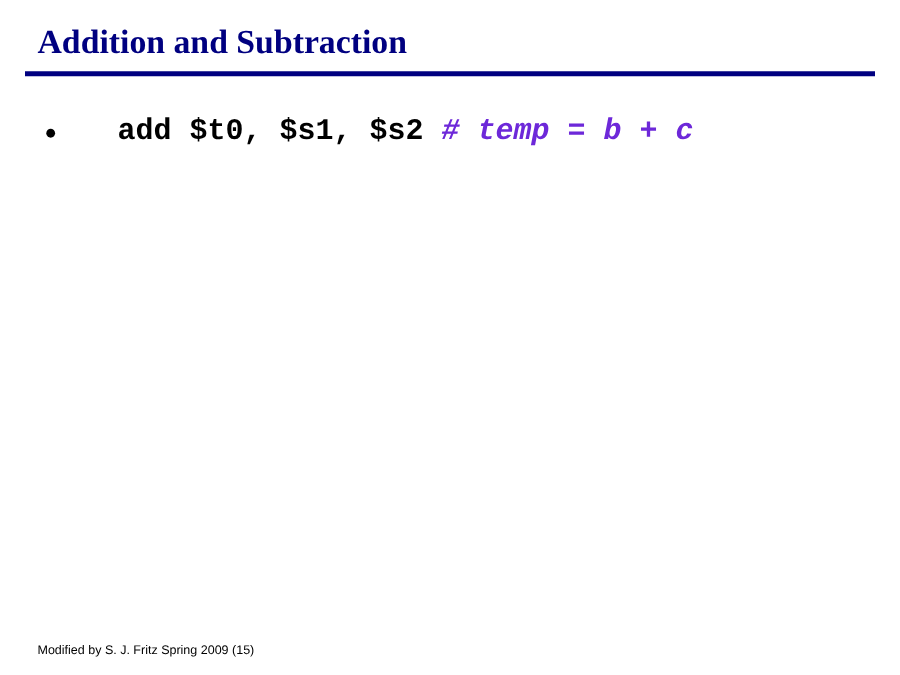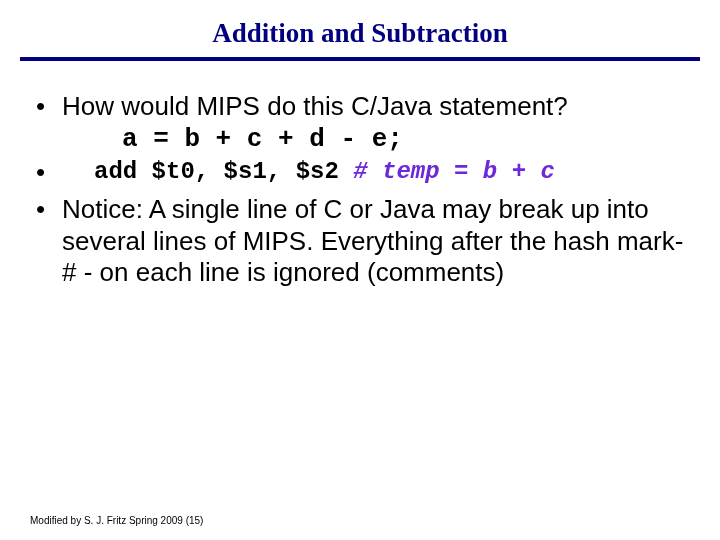--- a/index.html
+++ b/index.html
@@ -6,21 +6,21 @@
   body {
     width: 720px;
     height: 540px;
     background: #ffffff;
     font-family: Arial, Helvetica, sans-serif;
     color: #000000;
     padding: 18px 30px 10px 30px;
     position: relative;
   }
   .title {
-    text-align: center;
+    text-align: left;
     font-family: "Times New Roman", Times, serif;
     font-weight: bold;
     font-size: 27px;
     color: #000080;
     padding-bottom: 8px;
   }
   .rule {
     height: 4px;
     background: #000080;
     margin: 0 -10px 30px -10px;
@@ -77,27 +77,20 @@
 </style>
 </head>
 <body>
 
 <div class="title">Addition and Subtraction</div>
 <div class="rule"></div>
 
 <div class="content">
   <ul class="outer">
     <li>
-      <span>How would MIPS do this  C/Java statement?</span>
-      <span class="code-inline">a = b + c + d - e;</span>
-    </li>
-    <li>
       <div class="code-block">
         <div class="code-row"><span>add $t0, $s1, $s2 </span><span class="comment"># temp = b + c</span></div>
       </div>
-    </li>
-    <li>
-      <span>Notice: A single line of C or Java may break up into several lines of MIPS. Everything after the hash mark- # - on each line is ignored (comments)</span>
     </li>
   </ul>
 </div>
 
 <div class="footer">Modified by S. J. Fritz  Spring 2009 (15)</div>
 
 </body></html>

